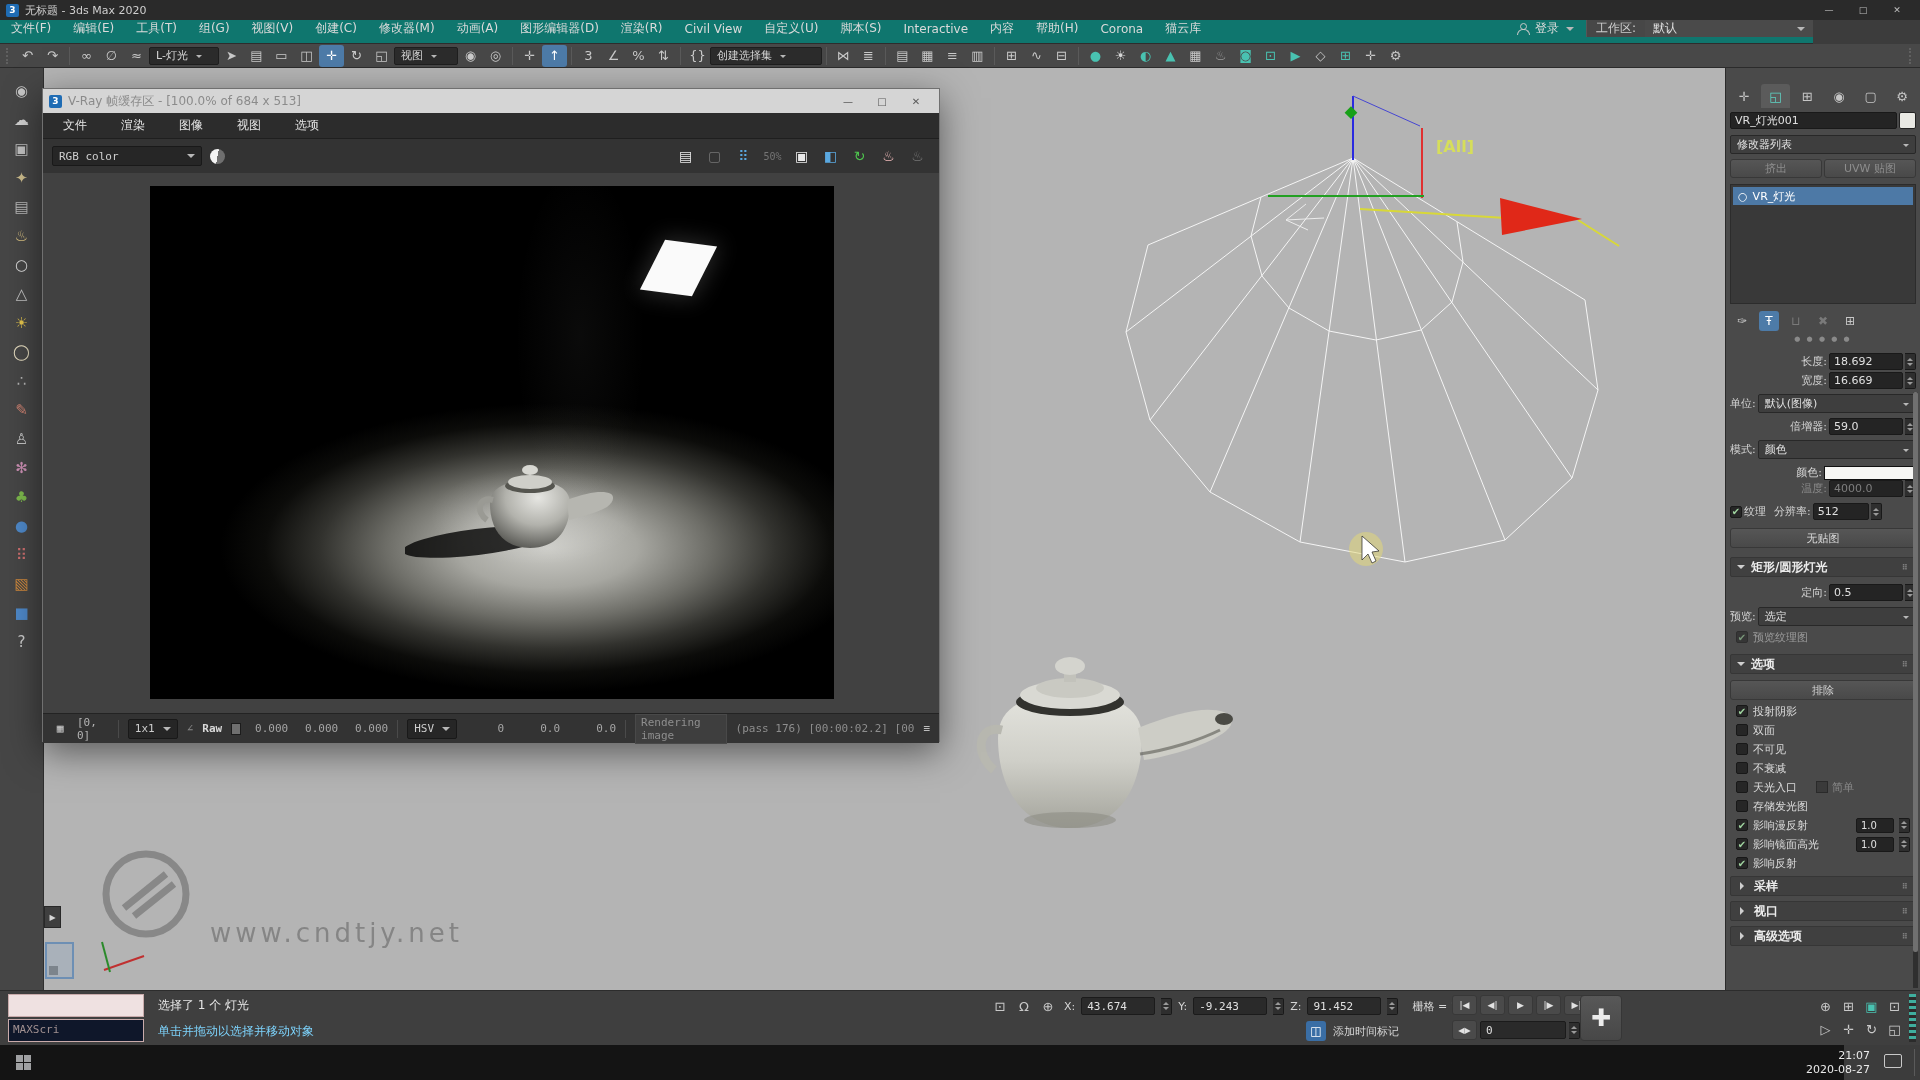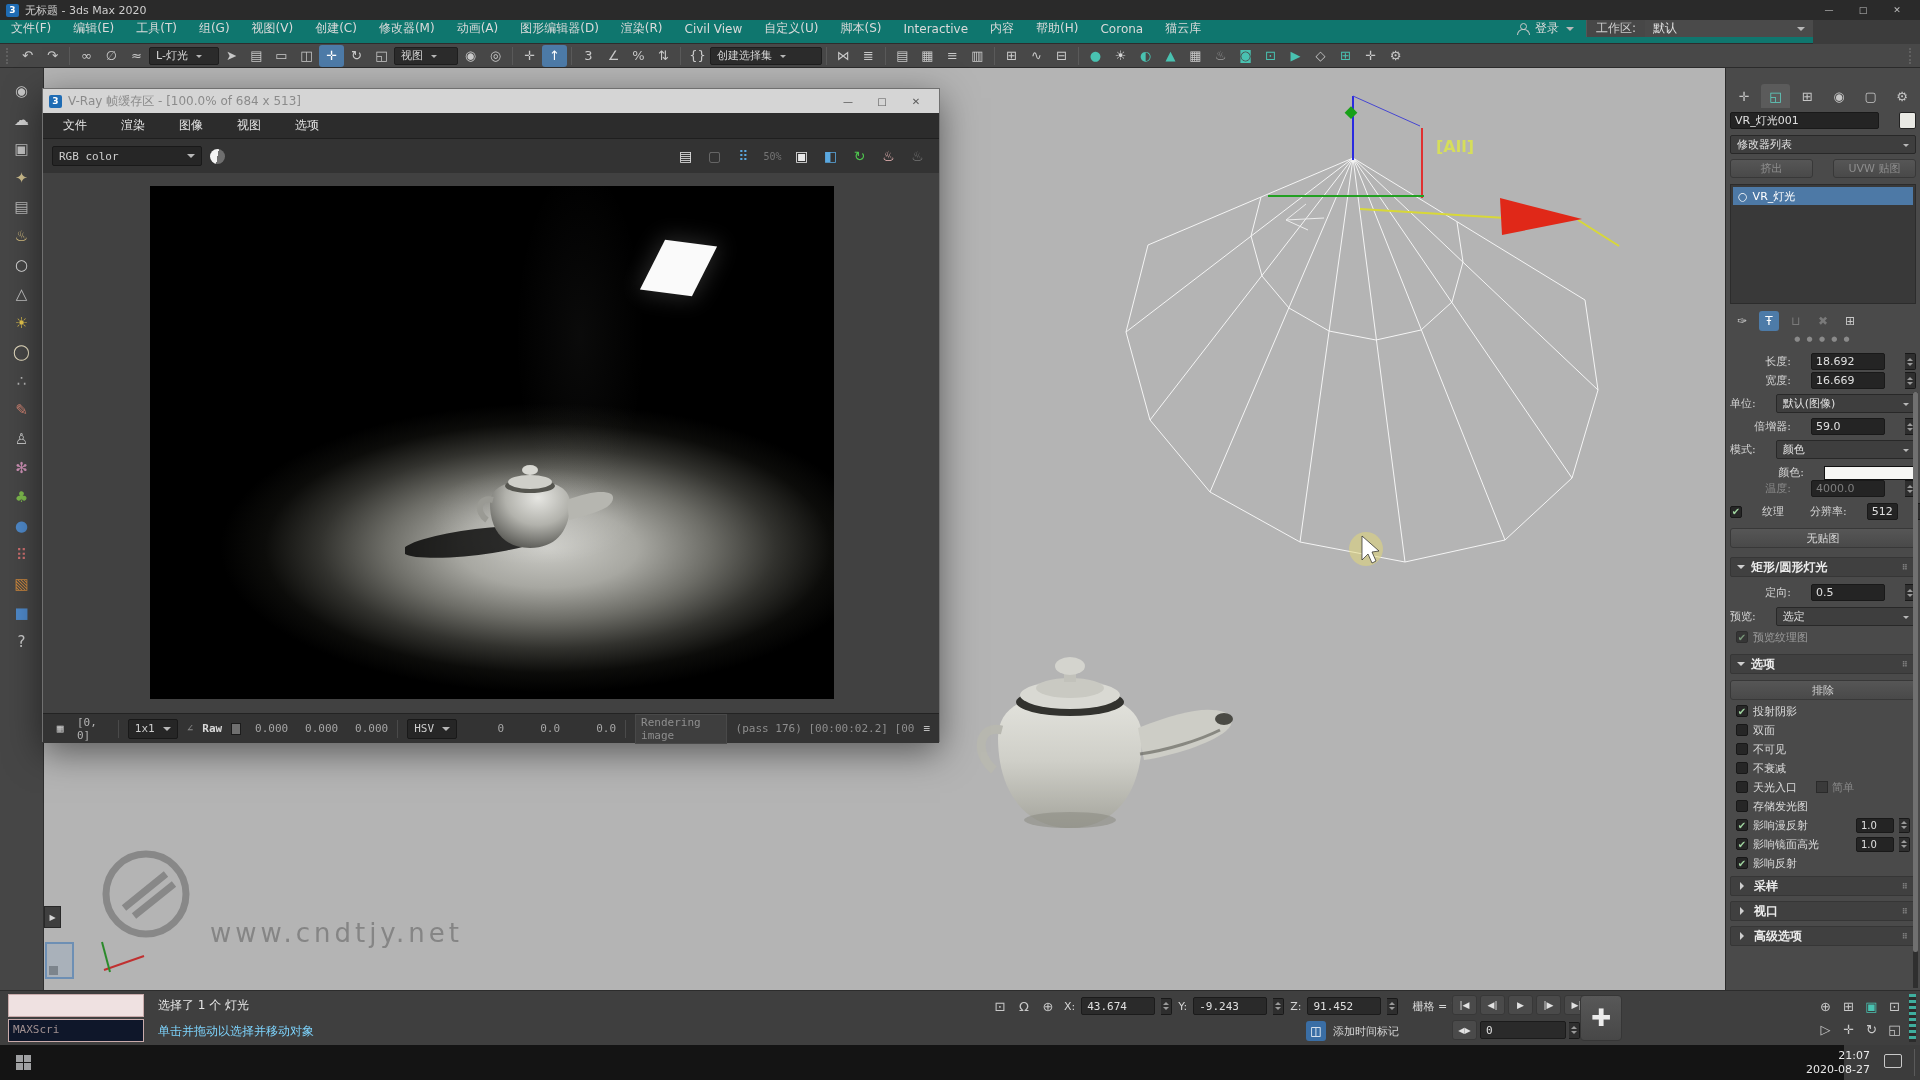--- a/index.html
+++ b/index.html
@@ -72,21 +72,21 @@
   #vfb-status .val{min-width:38px;text-align:right;color:#a6a6a6}
   .vsep{width:1px;height:18px;background:#222;border-right:1px solid #4a4a4a}
   .busychip{background:#3e3e3e;border:1px solid #494949;padding:1px 5px;color:#8e8e8e}
   .resttxt{color:#8e8e8e;white-space:nowrap}
 
   
   #panel{left:1725px;top:68px;width:195px;height:922px;background:#4a4a4a;border-left:1px solid #2b2b2b;padding-top:16px;overflow:hidden}
   #ptabs{display:flex;height:24px;padding:0 3px;gap:2px}
   .ptab{flex:1;display:flex;align-items:center;justify-content:center;font-size:13px;color:#c6c6c6;border-radius:3px 3px 0 0}
   .ptab.active{background:#5b5b5b;color:#5fd3c4}
-  .prowline{display:flex;align-items:center;gap:20px;margin:2px 4px 0}
+  .prowline{display:flex;align-items:center;gap:2px;margin:2px 4px 0}
   .pfield{height:17px;background:#242424;border:1px solid #191919;border-radius:2px;color:#e0e0e0;font-size:11px;display:flex;align-items:center;padding:0 4px}
   .pfield.dis{color:#7e7e7e}
   .name-sw{width:17px;height:17px;background:#e9e9e4;border:1px solid #222;border-radius:2px}
   .pdd{height:19px;background:#3e3e3e;border:1px solid #282828;border-radius:2px;display:flex;align-items:center;gap:6px;padding:0 6px;font-size:11px;color:#e0e0e0}
   .pdd .caret{margin-left:auto;margin-top:4px;border-width:3.5px}
   .pbtn{height:19px;background:linear-gradient(#565656,#494949);border:1px solid #383838;border-radius:3px;color:#d8d8d8;font-size:11px;display:flex;align-items:center;justify-content:center}
   .pbtn.dis{color:#8d8d8d}
   #pstack{margin:6px 4px 0;height:120px;background:#393939;border:1px solid #2c2c2c}
   #pstack .sel{margin:2px;height:18px;background:#4d79a6;color:#fff;font-size:11px;display:flex;align-items:center;gap:5px;padding:0 5px}
   #pstacktools{display:flex;align-items:center;gap:7px;margin:5px 6px 0;height:24px}

